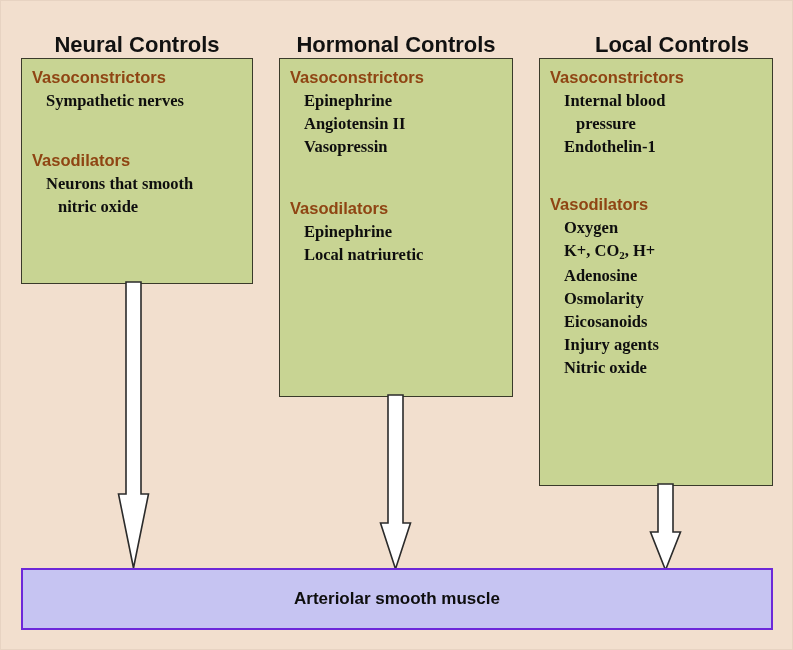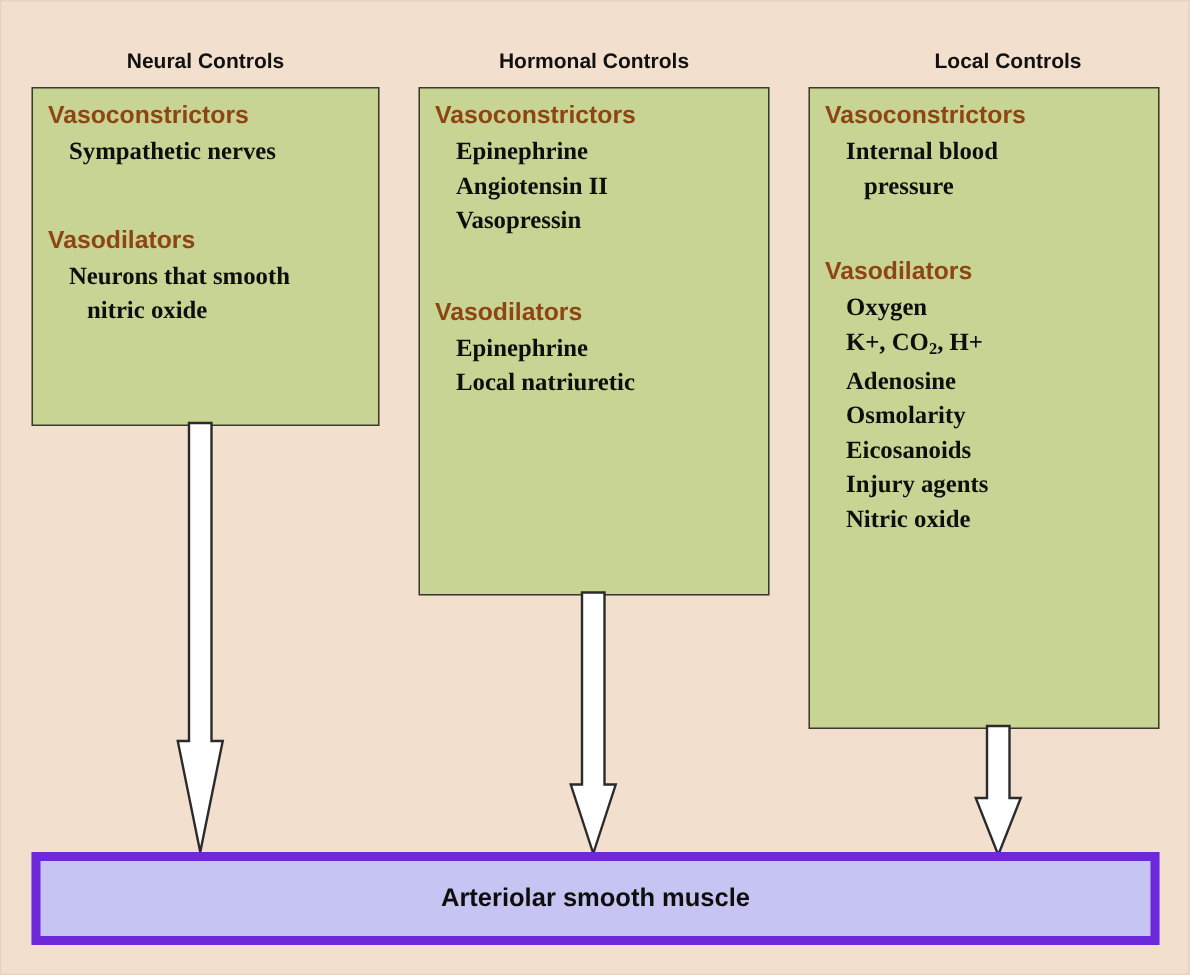--- a/index.html
+++ b/index.html
@@ -20,21 +20,21 @@
     height: 650px;
     background: #f2dfce;
     box-sizing: border-box;
     border: 1px solid #e7d3c2;
   }
 
   
   .col-header {
     position: absolute;
     text-align: center;
-    font-size: 14px;
+    font-size: 22px;
     font-weight: bold;
     color: #111111;
     letter-spacing: 0px;
     white-space: nowrap;
   }
 
   
   .control-box {
     position: absolute;
     background: #c8d493;
@@ -86,21 +86,21 @@
   
   .arrow {
     position: absolute;
     overflow: visible;
   }
 
   
   #target-bar {
     position: absolute;
     background: #c6c4f2;
-    border: 6px solid #6d28d9;
+    border: 2px solid #6d28d9;
     box-sizing: border-box;
     display: flex;
     align-items: center;
     justify-content: center;
   }
   #target-bar .label {
     font-size: 17px;
     font-weight: bold;
     color: #0e0e0e;
     letter-spacing: 0px;
@@ -153,20 +153,21 @@
 
   <div class="col-header" style="left:554px; top:31px; width:234px;">Local Controls</div>
 
   <div class="control-box" style="left:538px; top:57px; width:234px; height:428px;">
     <div class="section-title">Vasoconstrictors</div>
     <ul class="item-list">
       <li class="item wrap">
         <span>Internal blood</span>
         <span class="cont">pressure</span>
       </li>
+      <li class="item">Endothelin-1</li>
     </ul>
 
     <div style="height:36px;"></div>
 
     <div class="section-title">Vasodilators</div>
     <ul class="item-list">
       <li class="item">Oxygen</li>
       <li class="item"><span>K+, CO</span><sub>2</sub><span>, H+</span></li>
       <li class="item">Adenosine</li>
       <li class="item">Osmolarity</li>

